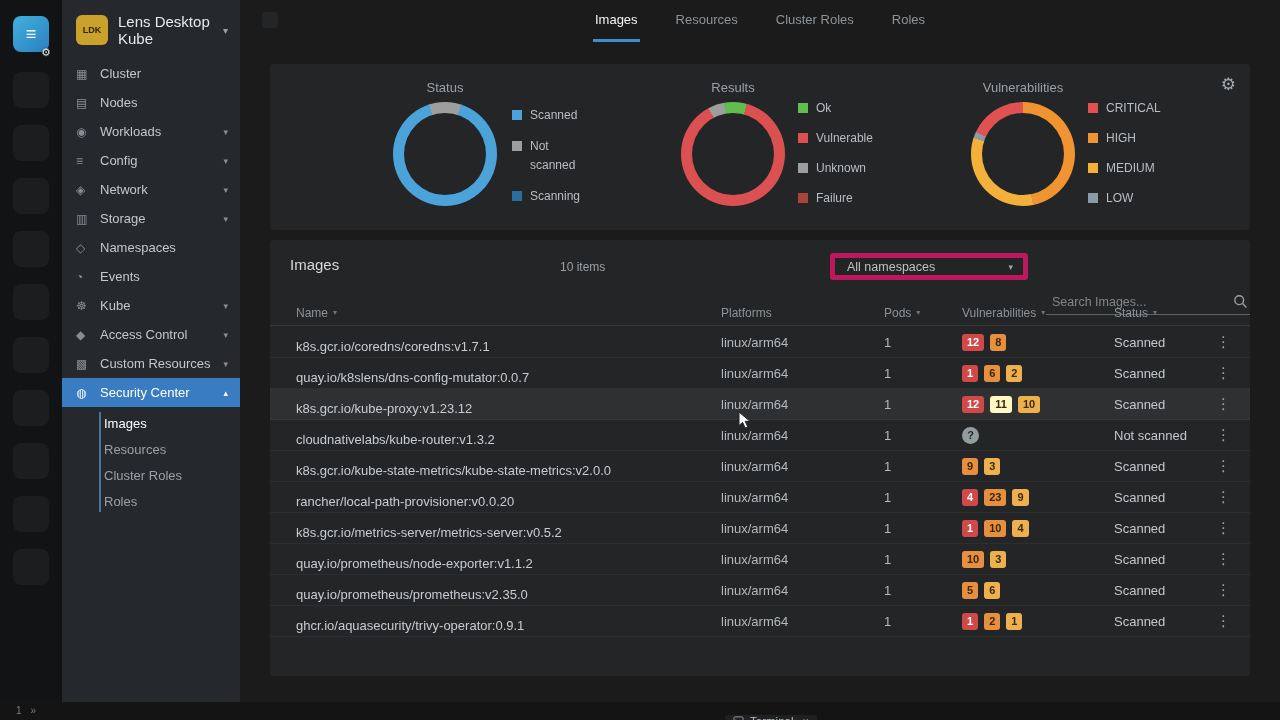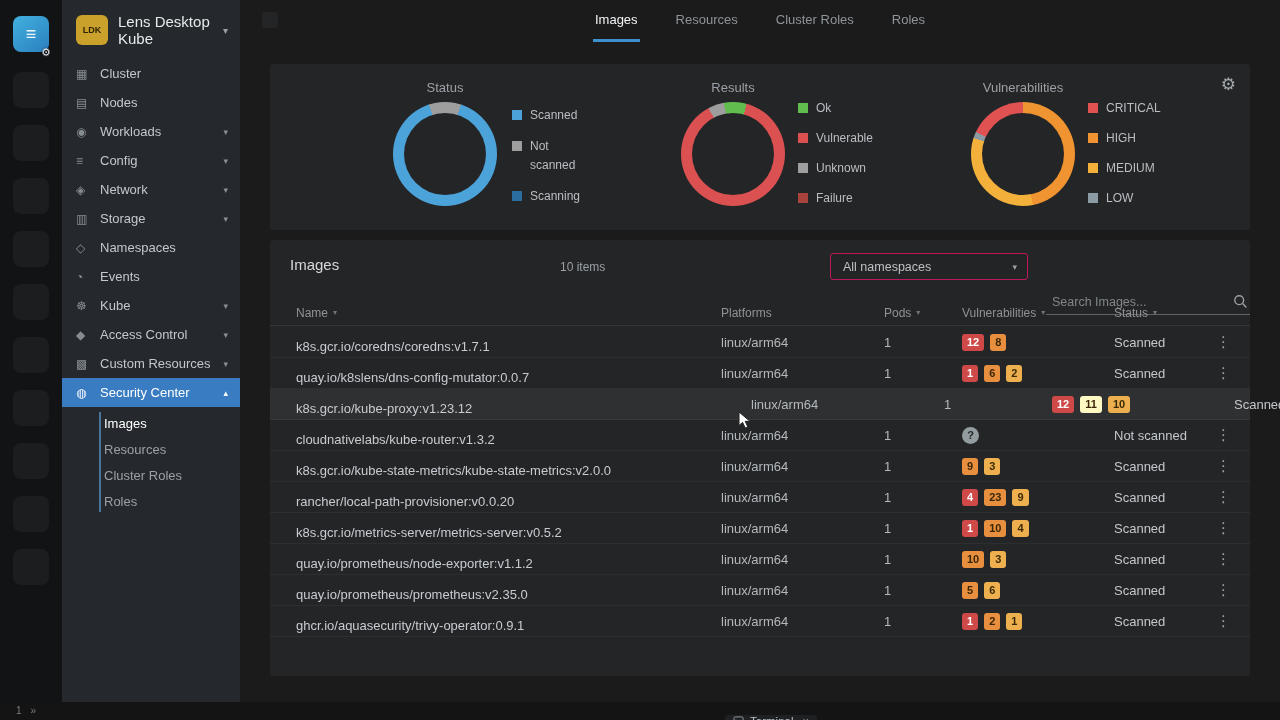--- a/index.html
+++ b/index.html
@@ -49,40 +49,40 @@
   .chart-title { position:absolute; top:16px; width:160px; text-align:center; font-size:13px; color:#9aa0a5; }
   .donut { position:absolute; top:38px; width:104px; height:104px; border-radius:50%; }
   .donut::after { content:""; position:absolute; inset:11px; border-radius:50%; background:#242527; }
   .legend { position:absolute; }
   .legend-item { display:flex; align-items:flex-start; margin-bottom:11px; font-size:12px; color:#b9bec2; line-height:19px; }
   .legend.tall .legend-item { margin-bottom:12px; }
   .swatch { width:10px; height:10px; margin:4px 8px 0 0; flex:none; }
   
   .images-title { position:absolute; left:20px; top:16px; font-size:15px; color:#d7dadd; }
   .items-count { position:absolute; left:290px; top:20px; font-size:12px; color:#9aa0a4; }
-  .ns-select { position:absolute; left:560px; top:13px; width:198px; height:27px; border:1px solid #be185d;
+  .ns-select { position:absolute; left:560px; top:13px; width:198px; height:27px; border:5px solid #be185d;
     border-radius:3px; background:#232425; display:flex; align-items:center; padding:0 10px 0 12px;
     font-size:12.5px; color:#bcc1c5; cursor:pointer; }
   .ns-select .chev { margin-left:auto; font-size:9px; color:#9aa0a4; }
   .search-box { position:absolute; left:776px; top:13px; width:204px; height:26px; border-bottom:1px solid #606366;
     display:flex; align-items:center;margin-top:36px; }
   .search-box input { flex:1; min-width:0; background:transparent; border:none; outline:none;
     color:#cfd3d6; font-size:12.5px; font-family:inherit; padding:0 4px 0 6px; }
   .search-box input::placeholder { color:#808689; }
   .search-icon { flex:none; margin-right:2px; cursor:pointer; display:flex; }
   
   .thead, .trow { display:grid; grid-template-columns:425px 163px 78px 152px 100px 1fr;
     padding:0 24px 0 26px; align-items:center; }
   .thead { position:absolute; top:60px; left:0; right:0; height:26px; font-size:12px; color:#8d9397;
     border-bottom:1px solid rgba(255,255,255,0.08); }
   .th { display:flex; align-items:center; gap:5px; cursor:pointer; }
   .sort-arrow { font-size:8px; color:#6e7478; }
   .tbody { position:absolute; top:87px; left:0; right:0; }
   .trow { height:31px; font-size:13px; border-bottom:1px solid rgba(255,255,255,0.045); cursor:pointer; }
-  .trow.hl { background:rgba(255,255,255,0.05);gap:30px; }
+  .trow.hl { background:rgba(255,255,255,0.05); }
   .td.name { color:#c7ccd1; white-space:nowrap; overflow:hidden;margin-top:8px; }
   .td.dim { color:#b3b9bd; }
   .td.status { color:#c3c8cc; }
   .td.menu { justify-self:end; color:#9aa0a4; font-size:15px; padding:0 2px; cursor:pointer; }
   .badge { display:inline-flex; align-items:center; justify-content:center; min-width:14px; height:17px;
     padding:0 5px; border-radius:3px; font-size:11px; font-weight:bold; margin-right:6px; }
   .badge.round { width:17px; min-width:17px; padding:0; border-radius:50%; }
   
   .bottom-strip { position:absolute; left:0; right:0; bottom:0; height:18px; background:#141415; }
   .hotbar-ctl { position:absolute; left:16px; top:3px; font-size:10px; color:#787f84; display:flex; gap:9px; align-items:center; cursor:pointer; }

